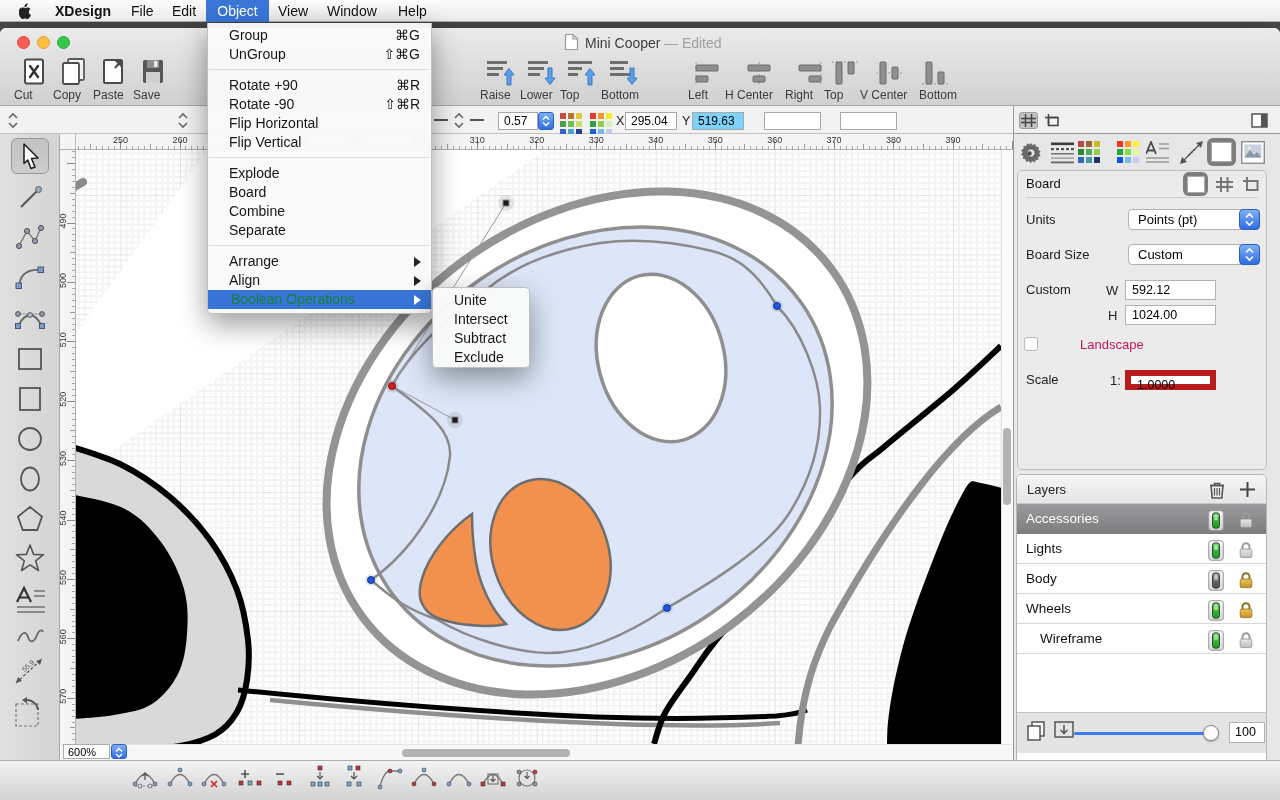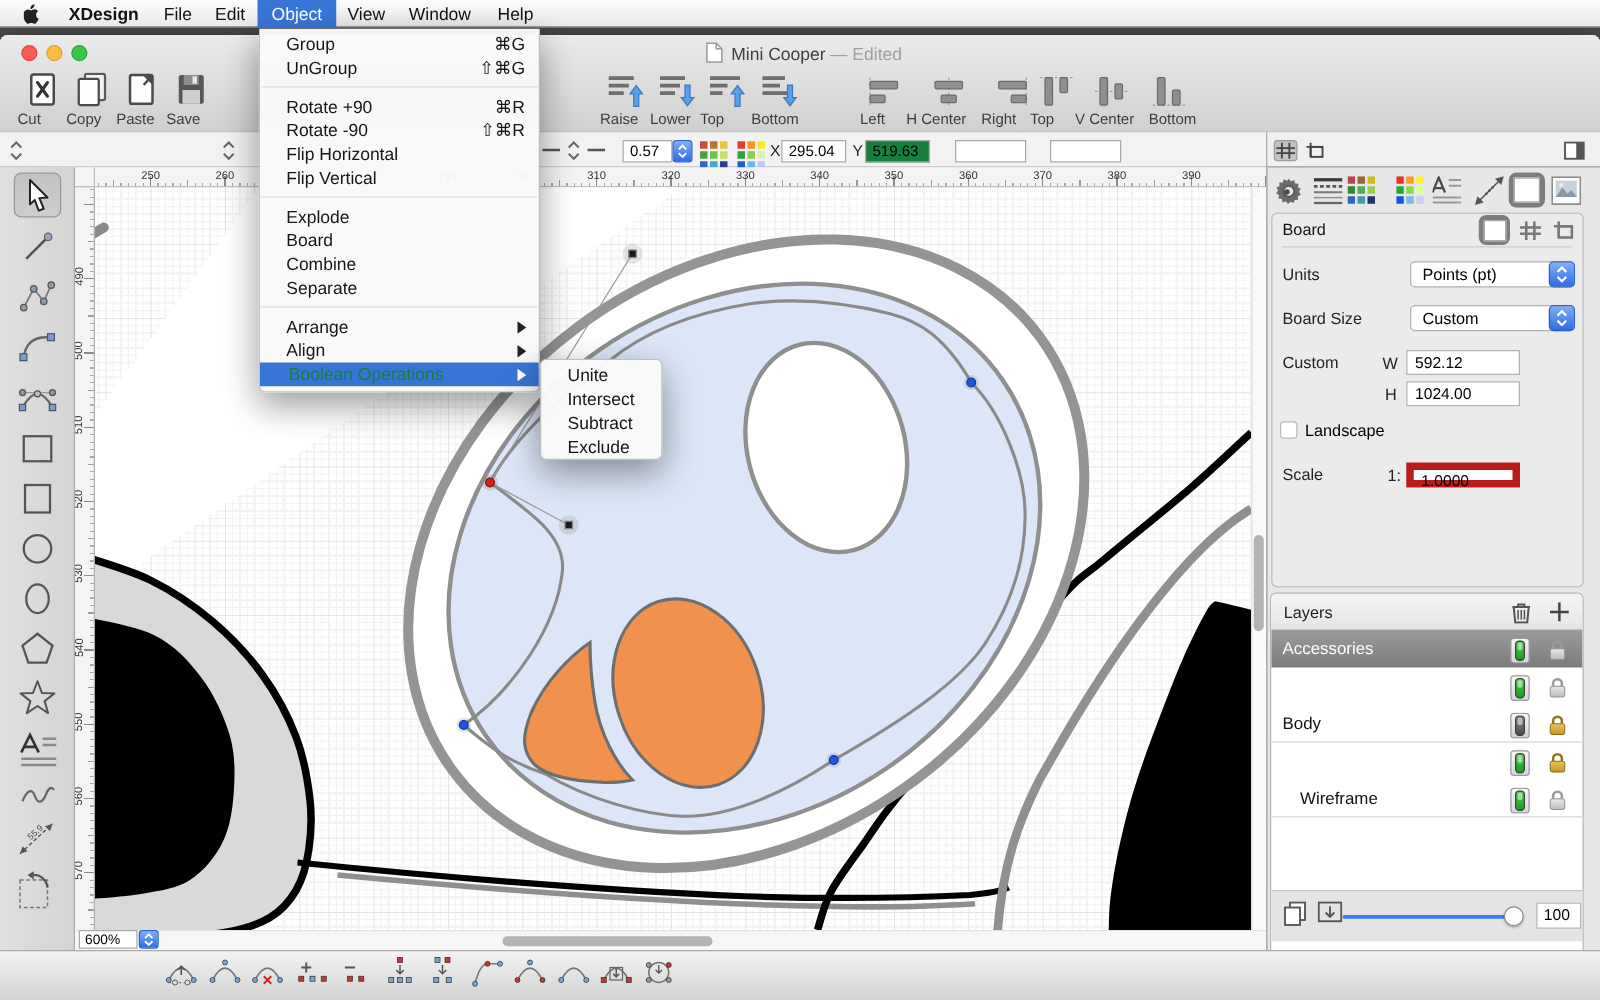--- a/index.html
+++ b/index.html
@@ -182,21 +182,21 @@
         <rect x="9" y="9" width="6" height="6" fill="#8ed04d"></rect>
         <rect x="17" y="9" width="6" height="6" fill="#d9efc0"></rect>
     <rect x="1" y="17" width="6" height="6" fill="#1d5dd8"></rect>
         <rect x="9" y="17" width="6" height="6" fill="#6db9ef"></rect>
         <rect x="17" y="17" width="6" height="6" fill="#c3c8f2"></rect>
       </g>
   </svg>
   <span class="abs" style="left:616px;top:86px;font-size:12.5px;color:#222">X</span>
   <div class="abs" style="left:625px;top:84px;width:52px;height:18px;background:#fff;border:1px solid #a8a8a8;font-size:12px;line-height:16px;padding-left:5px">295.04</div>
   <span class="abs" style="left:682px;top:86px;font-size:12.5px;color:#222">Y</span>
-  <div class="abs" style="left:692px;top:84px;width:52px;height:18px;background:#15803d;border:1px solid #a8a8a8;font-size:12px;line-height:16px;padding-left:5px">519.63</div>
+  <div class="abs" style="left:692px;top:84px;width:52px;height:18px;background:#7dd3fc;border:1px solid #a8a8a8;font-size:12px;line-height:16px;padding-left:5px">519.63</div>
   <div class="abs" style="left:764px;top:84px;width:57px;height:18px;background:#fff;border:1px solid #a8a8a8"></div>
   <div class="abs" style="left:840px;top:84px;width:57px;height:18px;background:#fff;border:1px solid #a8a8a8"></div>
 
   <div class="abs" style="left:0;top:106px;width:60px;height:626px;background:linear-gradient(90deg,#e0e0e0,#d4d4d4);border-right:1px solid #a9a9a9"></div>
   <div class="abs" style="left:11px;top:110px;width:38px;height:36px;background:linear-gradient(#c2c2c2,#cdcdcd);border:1px solid #989898;border-radius:6px"></div>
   <svg class="abs" style="left:20px;top:114px" width="22" height="28" viewBox="0 0 22 28">
     <path d="M4 2 L18 16 L11.5 16.5 L15 25 L11 26.5 L7.8 18 L4 21.5 Z" fill="#fff" stroke="#222" stroke-width="1.6" stroke-linejoin="round"></path>
   </svg>
   <svg class="abs" style="left:14px;top:153px" width="32" height="32" viewBox="0 0 32 32">
     <path d="M7 26 L24 9" stroke="#555" stroke-width="2"></path>
@@ -1045,38 +1045,40 @@
     <svg width="19" height="19" viewBox="0 0 19 19">
         <path d="M6 7.5 L9.5 4 L13 7.5 M6 11.5 L9.5 15 L13 11.5" fill="none" stroke="#fff" stroke-width="1.7"></path>
       </svg>
   </div>
   <span class="abs" style="left:1026px;top:254px;font-size:13px;color:#222">Custom</span>
   <span class="abs" style="left:1106px;top:255px;font-size:13px;color:#222">W</span>
   <div class="abs" style="left:1125px;top:252px;width:91px;height:20px;background:#fff;border:1px solid #b2b2b2;font-size:12.5px;line-height:18px;padding-left:6px">592.12</div>
   <span class="abs" style="left:1108px;top:280px;font-size:13px;color:#222">H</span>
   <div class="abs" style="left:1125px;top:277px;width:91px;height:20px;background:#fff;border:1px solid #b2b2b2;font-size:12.5px;line-height:18px;padding-left:6px">1024.00</div>
   <div class="abs" style="left:1024px;top:309px;width:14px;height:14px;background:#fff;border:1px solid #b9b9b9;border-radius:3px"></div>
-  <span class="abs" style="left:1044px;top:309px;font-size:13px;color:#000000">Landscape</span>
+  <span class="abs" style="left:1080px;top:309px;font-size:13px;color:#be185d">Landscape</span>
   <span class="abs" style="left:1026px;top:344px;font-size:13px;color:#222">Scale</span>
   <span class="abs" style="left:1110px;top:345px;font-size:13px;color:#222">1:</span>
   <div class="abs" style="left:1125px;top:342px;width:91px;height:20px;background:#fff;border:6px solid #b91c1c;font-size:12.5px;line-height:18px;padding-left:6px">1.0000</div>
 
   <div class="abs" style="left:1016px;top:446px;width:251px;height:361px;background:#fff;border:1px solid #b5b5b5;border-radius:5px;overflow:hidden">
     <div class="abs" style="left:0;top:0;width:249px;height:29px;background:linear-gradient(#f4f4f4,#e6e6e6);border-bottom:1px solid #c8c8c8"></div>
     <span class="abs" style="left:10px;top:7px;font-size:13px;color:#222">Layers</span>
     <svg class="abs" style="left:192px;top:6px" width="16" height="18" viewBox="0 0 16 18">
       <path d="M2 4.5 H14 L12.8 17 H3.2 Z" fill="none" stroke="#555" stroke-width="1.6"></path>
       <path d="M5.5 7 V14.5 M8 7 V14.5 M10.5 7 V14.5" stroke="#555" stroke-width="1.2"></path>
       <path d="M1 4.5 H15 M5.5 4.5 V2.5 H10.5 V4.5" fill="none" stroke="#555" stroke-width="1.6"></path>
     </svg>
     <svg class="abs" style="left:222px;top:6px" width="17" height="17" viewBox="0 0 17 17">
         <path d="M8.5 1 V16 M1 8.5 H16" stroke="#444" stroke-width="2"></path>
       </svg>
     <div class="abs" style="left:0;top:29px;width:249px;height:30px;background:linear-gradient(#9b9b9d,#7c7c7e);color:#fff;font-size:13.5px;line-height:30px;padding-left:9px">Accessories</div>
+    <div class="abs" style="left:0;top:59px;width:249px;height:30px;border-bottom:1px solid #d6d6d6;font-size:13.5px;line-height:30px;padding-left:9px;color:#111">Lights</div>
     <div class="abs" style="left:0;top:89px;width:249px;height:30px;border-bottom:1px solid #d6d6d6;font-size:13.5px;line-height:30px;padding-left:9px;color:#111">Body</div>
+    <div class="abs" style="left:0;top:119px;width:249px;height:30px;border-bottom:1px solid #d6d6d6;font-size:13.5px;line-height:30px;padding-left:9px;color:#111">Wheels</div>
     <div class="abs" style="left:0;top:149px;width:249px;height:30px;border-bottom:1px solid #d6d6d6;font-size:13.5px;line-height:30px;padding-left:23px;color:#111">Wireframe</div>
     <div class="abs" style="left:0;top:237px;width:249px;height:41px;background:#e4e4e4;border-top:1px solid #c4c4c4"></div>
     <svg class="abs" style="left:10px;top:246px" width="19" height="21" viewBox="0 0 19 21">
       <rect x="5" y="1" width="12" height="14" fill="#fdfdfd" stroke="#555" stroke-width="1.5"></rect>
       <rect x="1" y="5" width="12" height="14" fill="#fdfdfd" stroke="#555" stroke-width="1.5"></rect>
     </svg>
     <svg class="abs" style="left:37px;top:246px" width="20" height="20" viewBox="0 0 20 20">
       <rect x="1" y="1" width="18" height="15" fill="none" stroke="#555" stroke-width="1.5"></rect>
       <path d="M10 4 V12 M6.5 9 L10 12.5 L13.5 9" stroke="#555" stroke-width="1.5" fill="none"></path>
     </svg>

